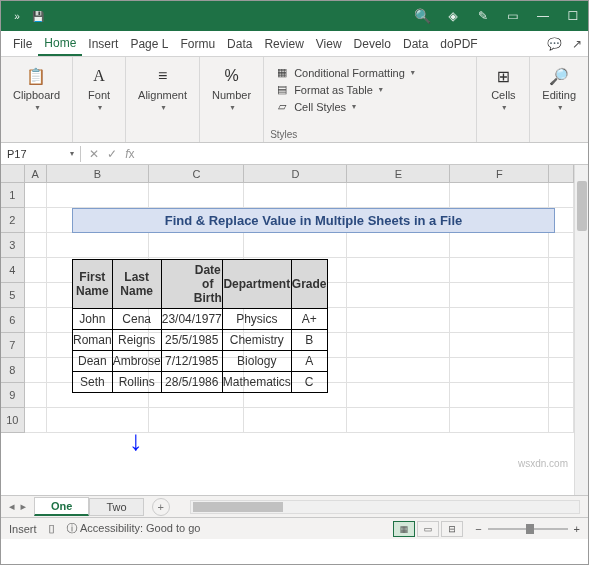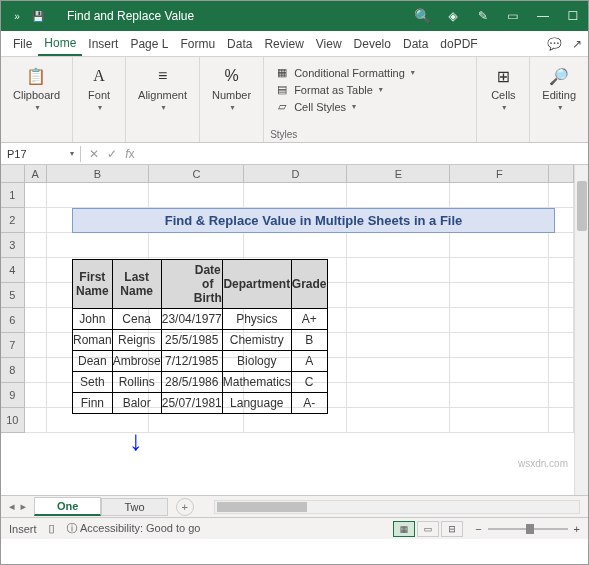--- a/index.html
+++ b/index.html
@@ -56,21 +56,21 @@
 .sheet-content { position: absolute; left: 24px; top: 18px; }
 .title-cell { position: absolute; left: 47px; top: 25px; width: 483px; height: 25px; background: #d9e1f2; display: flex; align-items: center; justify-content: center; font-weight: bold; color: #2b4a7e; border: 1px solid #7f9dcb; font-size: 13px; }
 .data-table { position: absolute; left: 47px; top: 76px; border-collapse: collapse; }
 .data-table th, .data-table td { border: 1px solid #000; padding: 3px 0; font-size: 12px; text-align: center; }
 .data-table th { background: #d9d9d9; font-weight: bold; }
 .arrow { position: absolute; left: 104px; top: 242px; color: #0018ff; font-size: 28px; font-weight: bold; }
 
 
 .sheet-tabs { height: 22px; background: #f3f2f1; border-top: 1px solid #c8c8c8; display: flex; align-items: center; font-size: 11px; }
 .stab-nav { padding: 0 8px; color: #777; display: flex; gap: 6px; }
-.stab { padding: 2px 22px; border: 1px solid #ccc; background: #ececec; color: #444; }
+.stab { padding: 2px 16px; border: 1px solid #ccc; background: #ececec; color: #444; }
 .stab.active { background: #fff; border-bottom: 2px solid #1e7145; font-weight: bold; color: #1e7145; }
 .stab-add { width: 18px; height: 18px; border: 1px solid #ccc; border-radius: 50%; display: flex; align-items: center; justify-content: center; margin-left: 8px; color: #777; }
 .hscroll { flex: 1; margin-left: 20px; margin-right: 8px; height: 14px; background: #f0f0f0; border: 1px solid #dcdcdc; position: relative; }
 .hscroll-thumb { position: absolute; left: 2px; top: 1px; height: 10px; width: 90px; background: #c1c1c1; }
 
 
 .status { height: 22px; background: #f3f2f1; border-top: 1px solid #c8c8c8; display: flex; align-items: center; font-size: 11px; color: #555; padding: 0 8px; gap: 12px; }
 .status .spacer { flex: 1; }
 .view-btns { display: flex; gap: 2px; }
 .vb { width: 22px; height: 16px; border: 1px solid #ccc; display: flex; align-items: center; justify-content: center; font-size: 9px; }
@@ -81,21 +81,20 @@
 .wm { position: absolute; right: 20px; bottom: 26px; font-size: 10px; color: #bbb; }
 </style>
 </head>
 <body>
 
 <div class="titlebar">
   <div class="tb-left">
     <span class="tb-icon">»</span>
     <span class="tb-icon">💾</span>
   </div>
-  <span class="tb-title">Find and Replace Value </span>
   <span class="tb-spacer"></span>
   <span class="tb-btn tb-search">🔍</span>
   <span class="tb-btn">◈</span>
   <span class="tb-btn">✎</span>
   <span class="tb-btn">▭</span>
   <span class="tb-btn">—</span>
   <span class="tb-btn">☐</span>
 </div>
 
 <div class="ribbon-tabs">
@@ -348,27 +347,20 @@
               <td>Biology</td>
               <td>A</td>
             </tr>
             <tr>
               <td>Seth</td>
               <td>Rollins</td>
               <td>28/5/1986</td>
               <td>Mathematics</td>
               <td>C</td>
             </tr>
-            <tr>
-              <td>Finn</td>
-              <td>Balor</td>
-              <td>25/07/1981</td>
-              <td>Language</td>
-              <td>A-</td>
-            </tr>
           </tbody>
       </table>
       <div class="arrow">↓</div>
     </div>
   </div>
   <div class="scrollbar-v">
     <div class="scroll-thumb-v"></div>
   </div>
   <div class="wm">wsxdn.com</div>
 </div>

